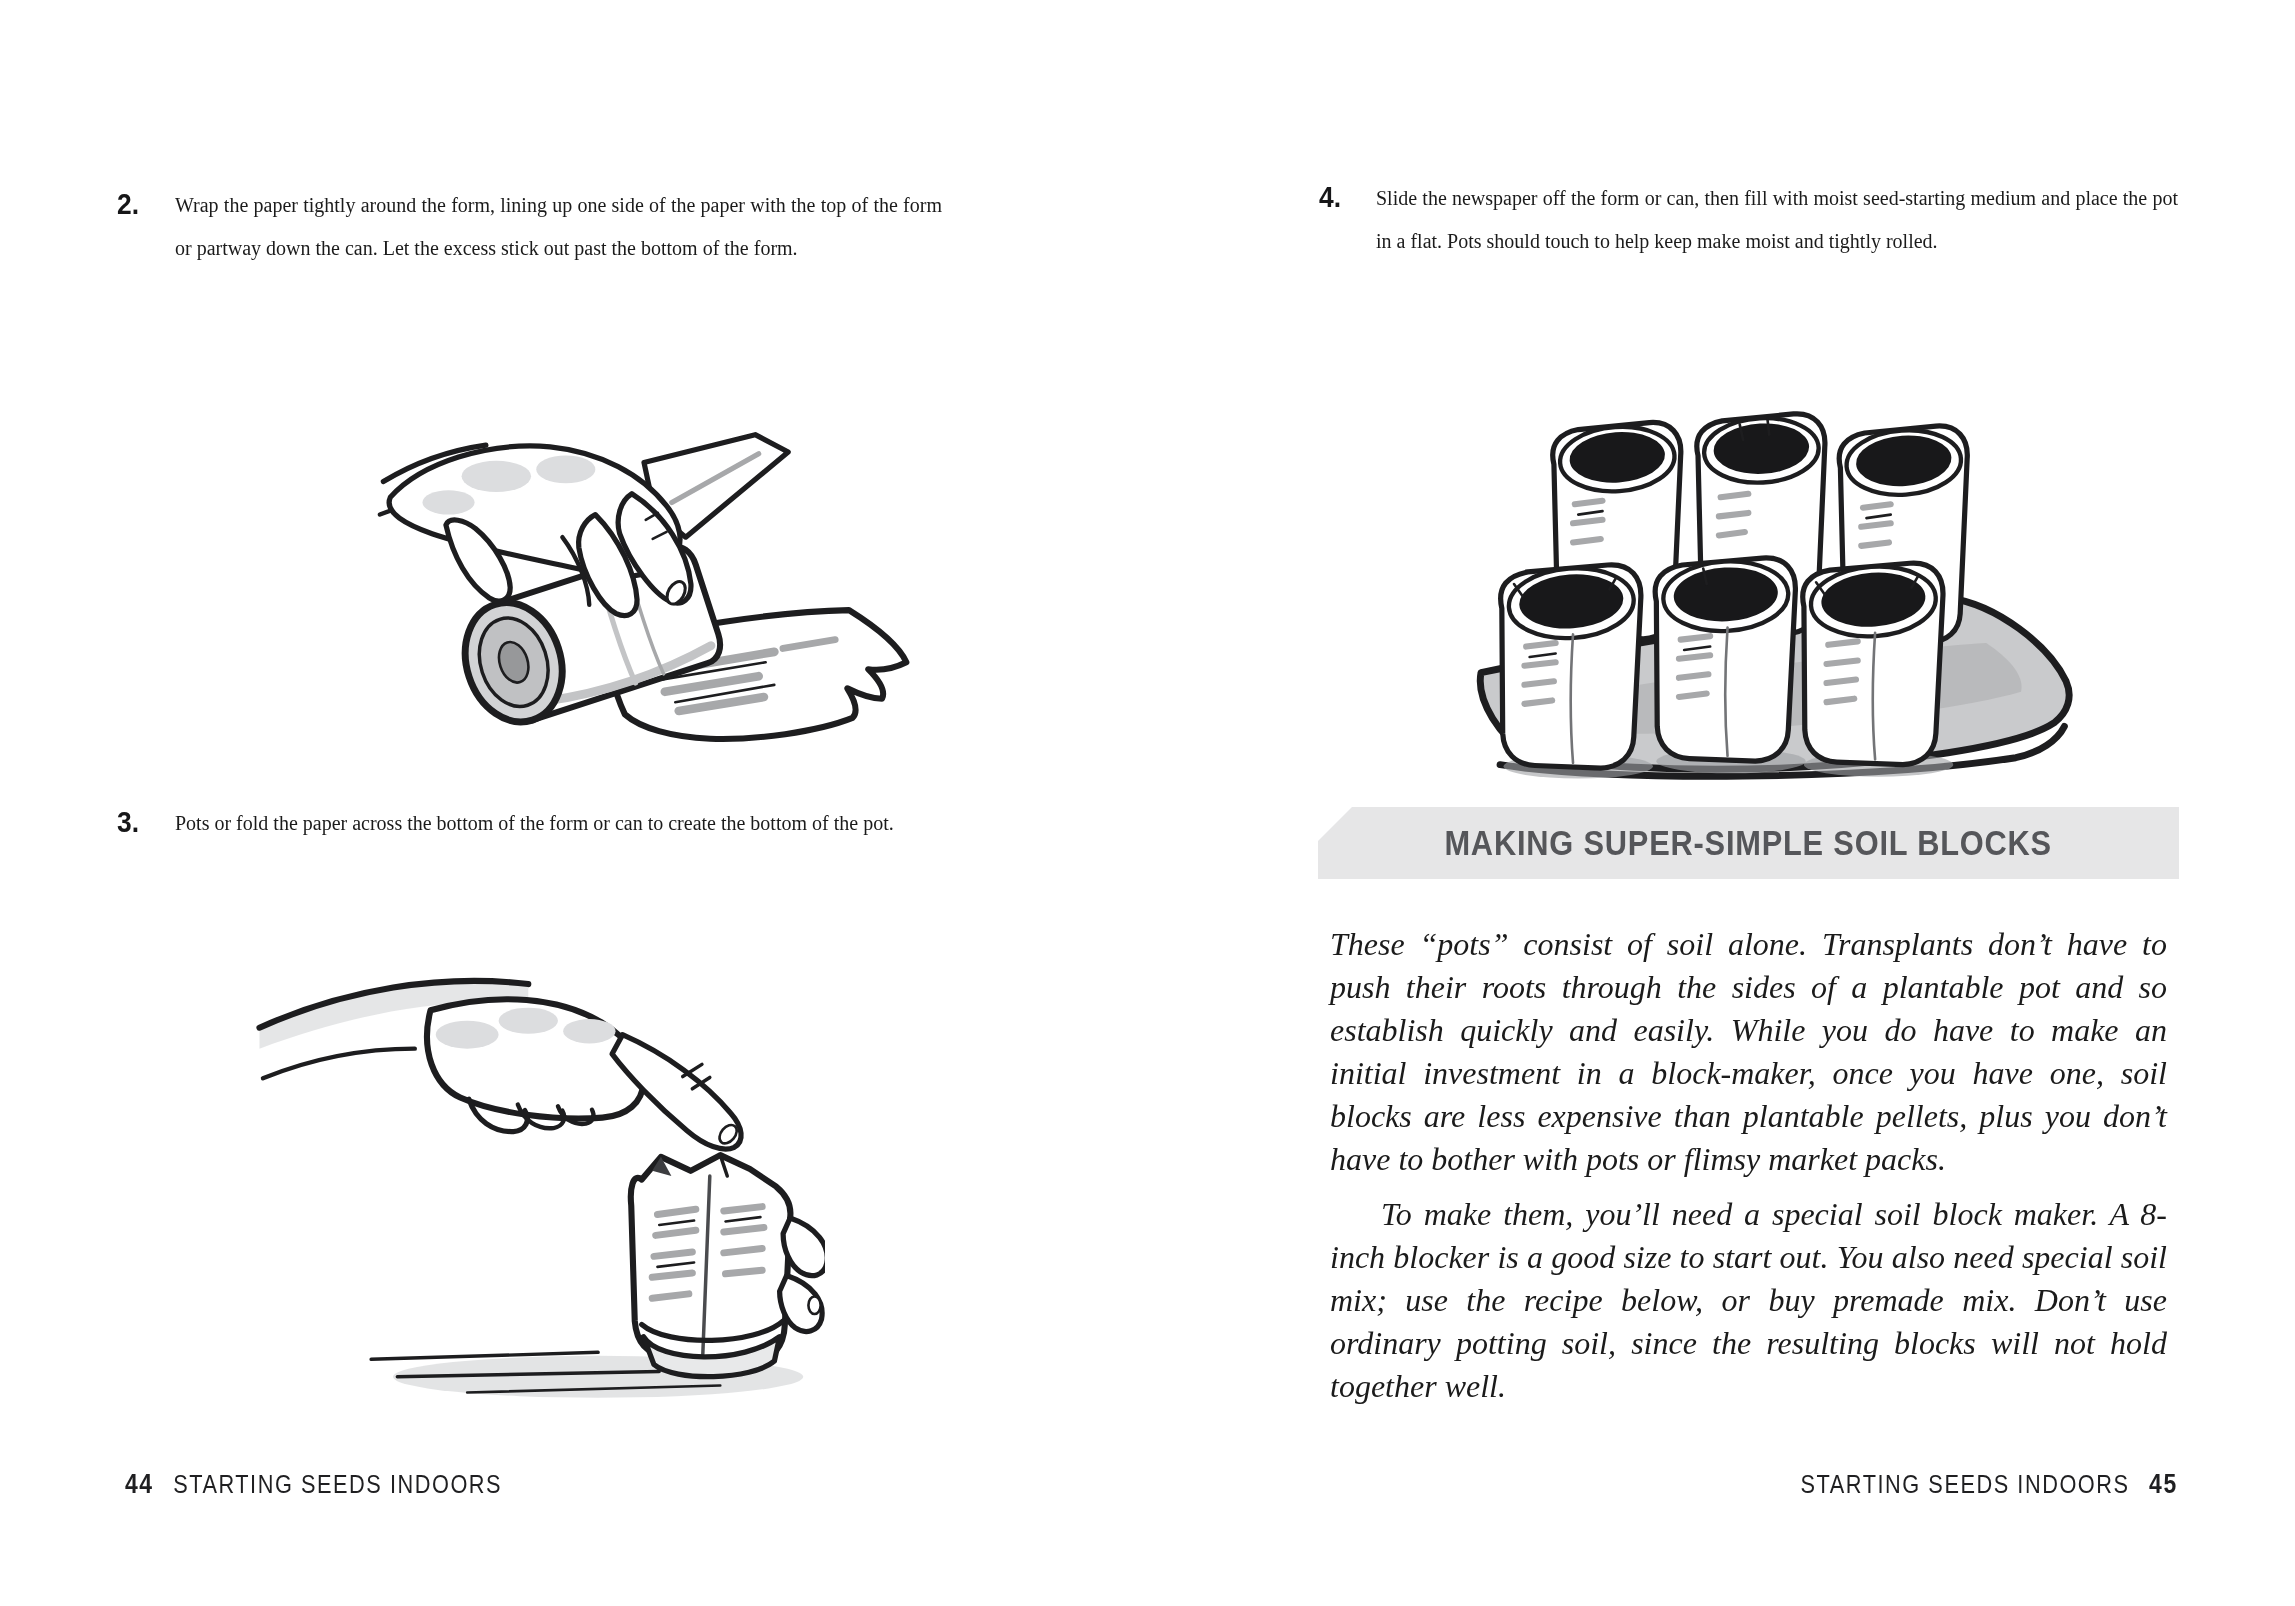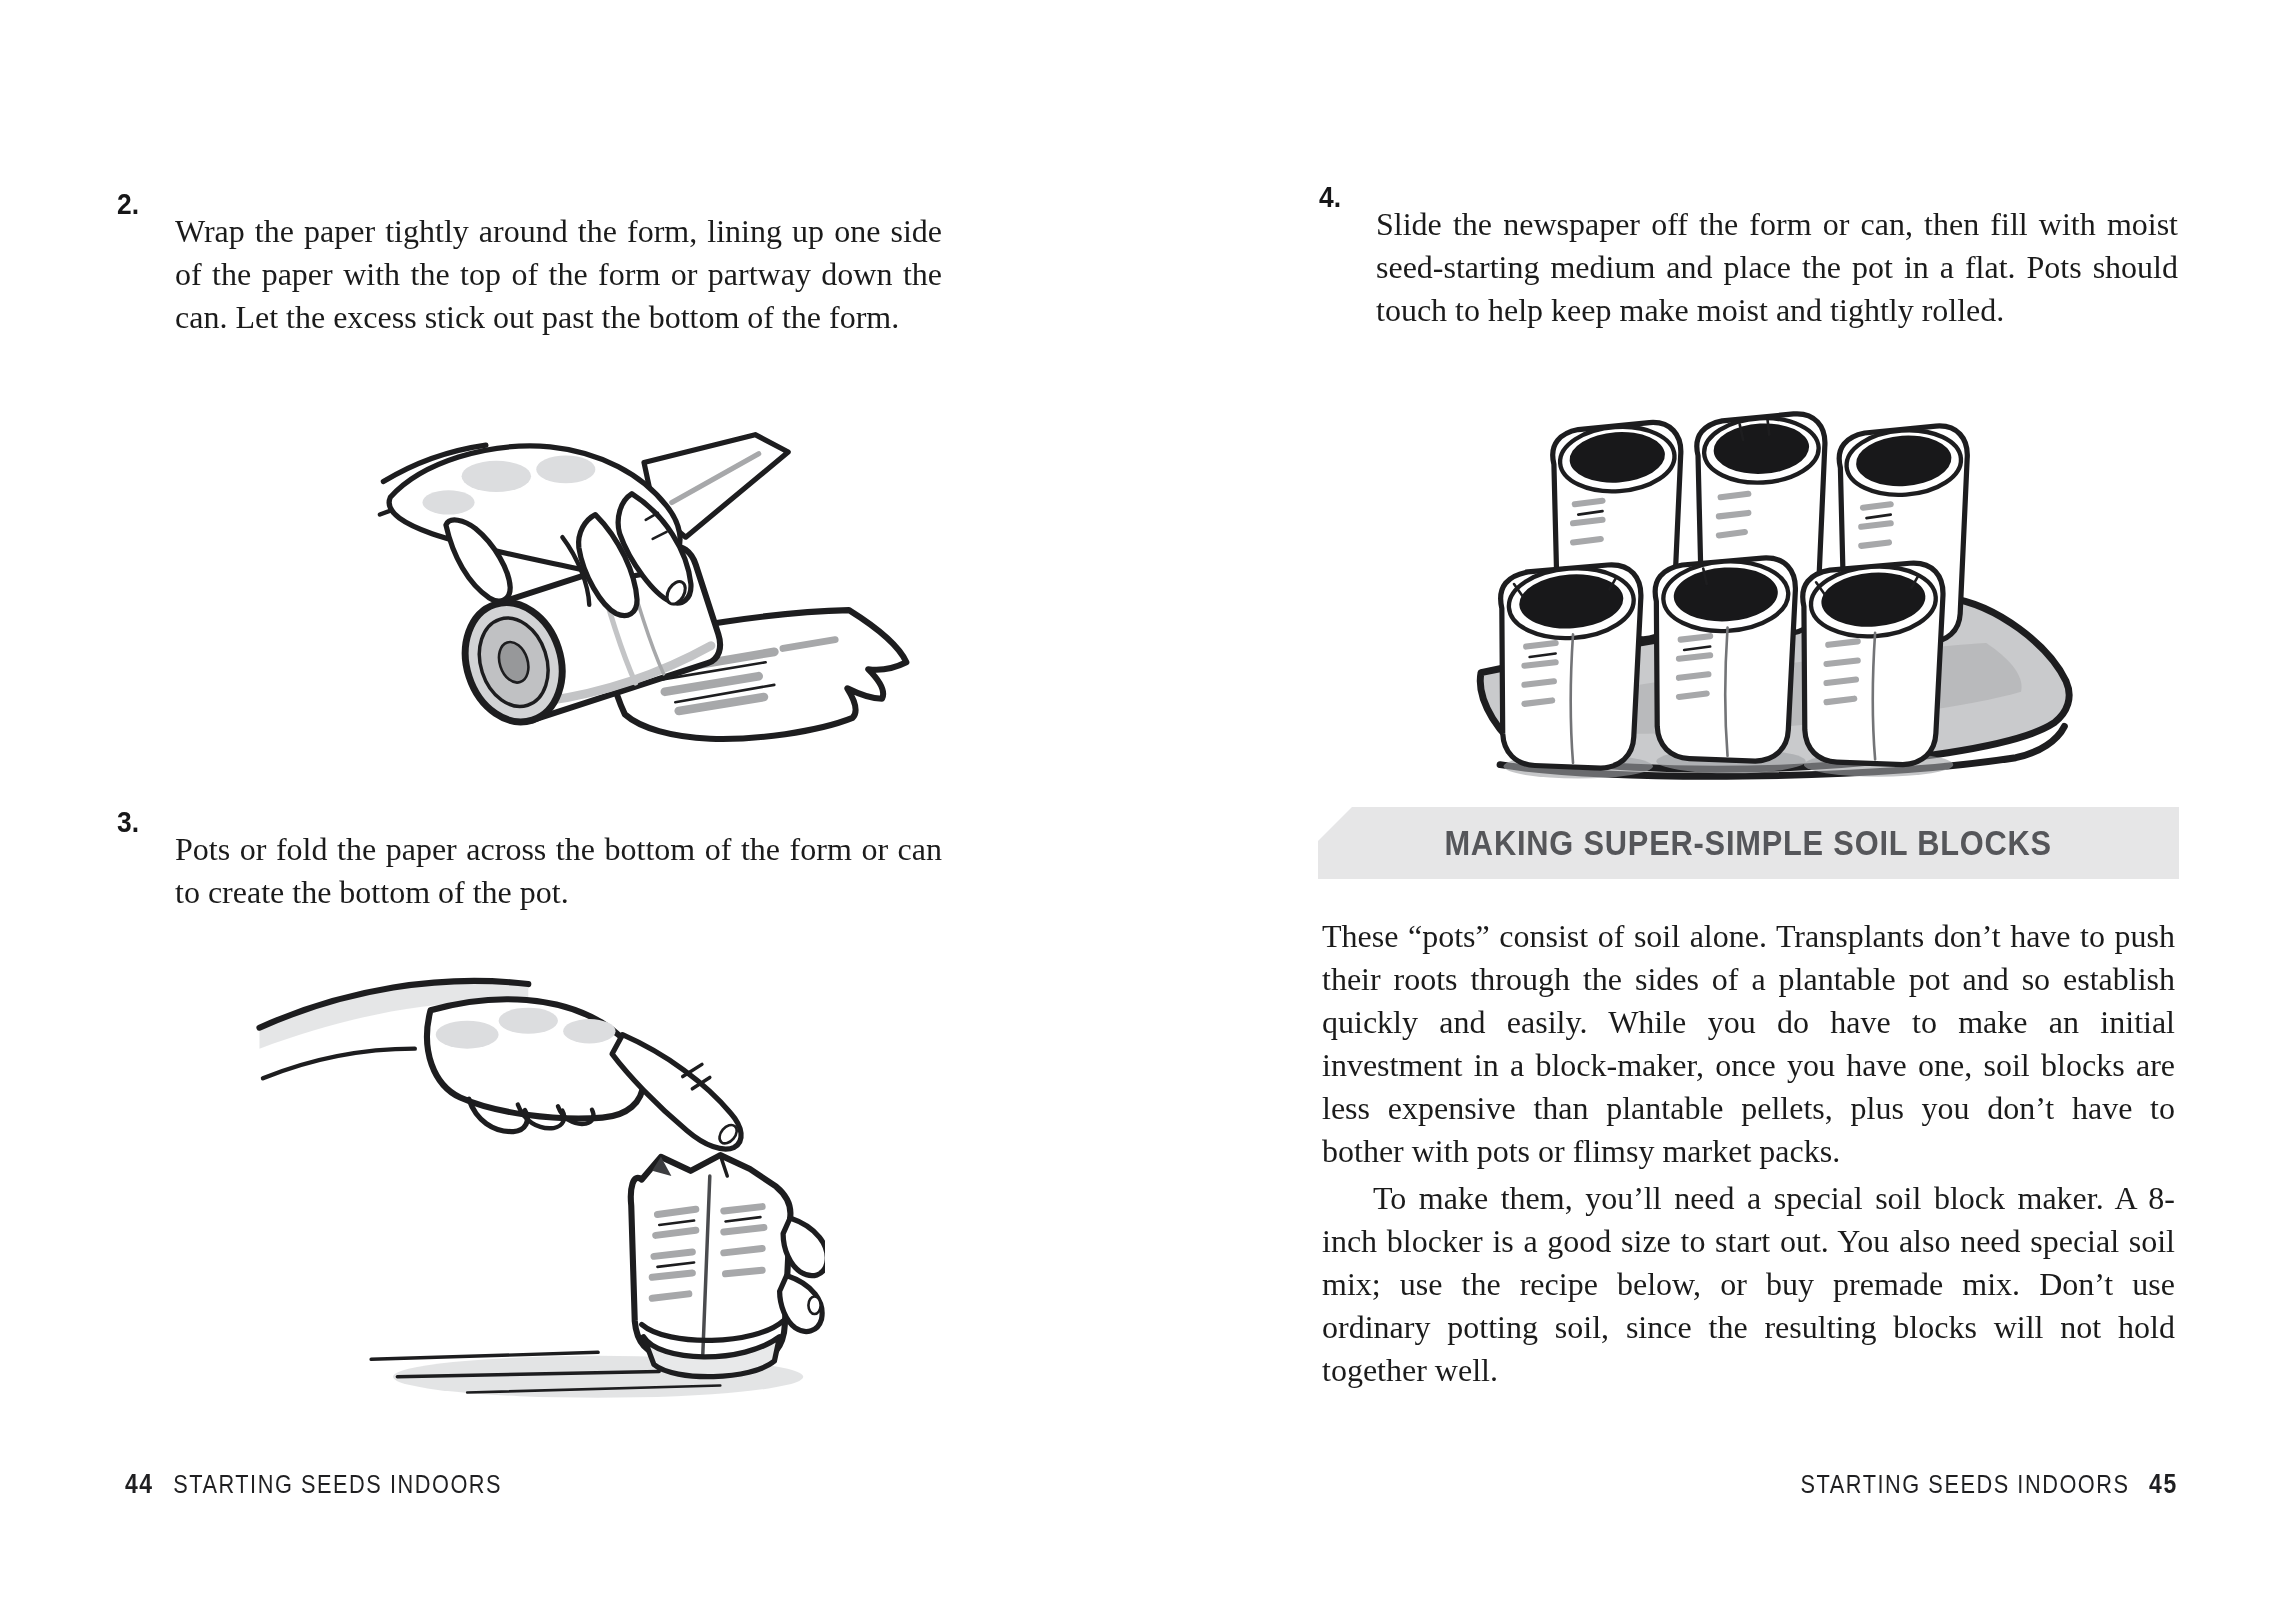--- a/index.html
+++ b/index.html
@@ -6,35 +6,35 @@
   .spread{
     position:relative;width:2295px;height:1607px;background:#ffffff;
     font-family:"Liberation Serif",serif;color:#1b1b1b;overflow:hidden;
   }
   .step{position:absolute;}
   .step-num{
     position:absolute;left:0;top:2.6px;
     font-family:"Liberation Sans",sans-serif;font-weight:700;font-size:30px;
     transform:scaleX(.88);transform-origin:left top;color:#161618;
   }
-  .step-text{margin-left:58px;font-size:32px;line-height:43px;text-align:justify;text-justify:inter-word;margin-top:26px;}
+  .step-text{margin-left:58px;font-size:20px;line-height:43px;text-align:justify;text-justify:inter-word;}
   .fig{position:absolute;margin:0;}
   .fig svg{width:100%;height:100%;display:block;}
   .banner{
     position:absolute;background:#e6e6e7;
     clip-path:polygon(34px 0,100% 0,100% 100%,0 100%,0 34px);
     display:flex;align-items:center;justify-content:center;
   }
   .banner-title{
     font-family:"Liberation Sans",sans-serif;font-weight:700;font-size:35px;
     color:#55565a;letter-spacing:0.9px;white-space:nowrap;
     transform:scaleX(.88);transform-origin:center center;
   }
   .bodycopy{position:absolute;font-size:32px;line-height:43px;text-align:justify;text-justify:inter-word;}
-  .bodycopy p{margin:4px;}
+  .bodycopy p{margin:12px;font-style:italic;}
   .bodycopy p.indented{text-indent:51px;}
   .footer{position:absolute;top:1469px;}
   .footer .condense{
     display:flex;align-items:baseline;gap:23px;
     font-family:"Liberation Sans",sans-serif;letter-spacing:1.8px;color:#1f1f21;
   }
   .footer.left .condense{transform:scaleX(.85);transform-origin:left center;}
   .footer.right .condense{transform:scaleX(.85);transform-origin:right center;}
   .footer .num{font-weight:700;font-size:27px;}
   .footer .running{font-size:25.6px;font-weight:400;}

